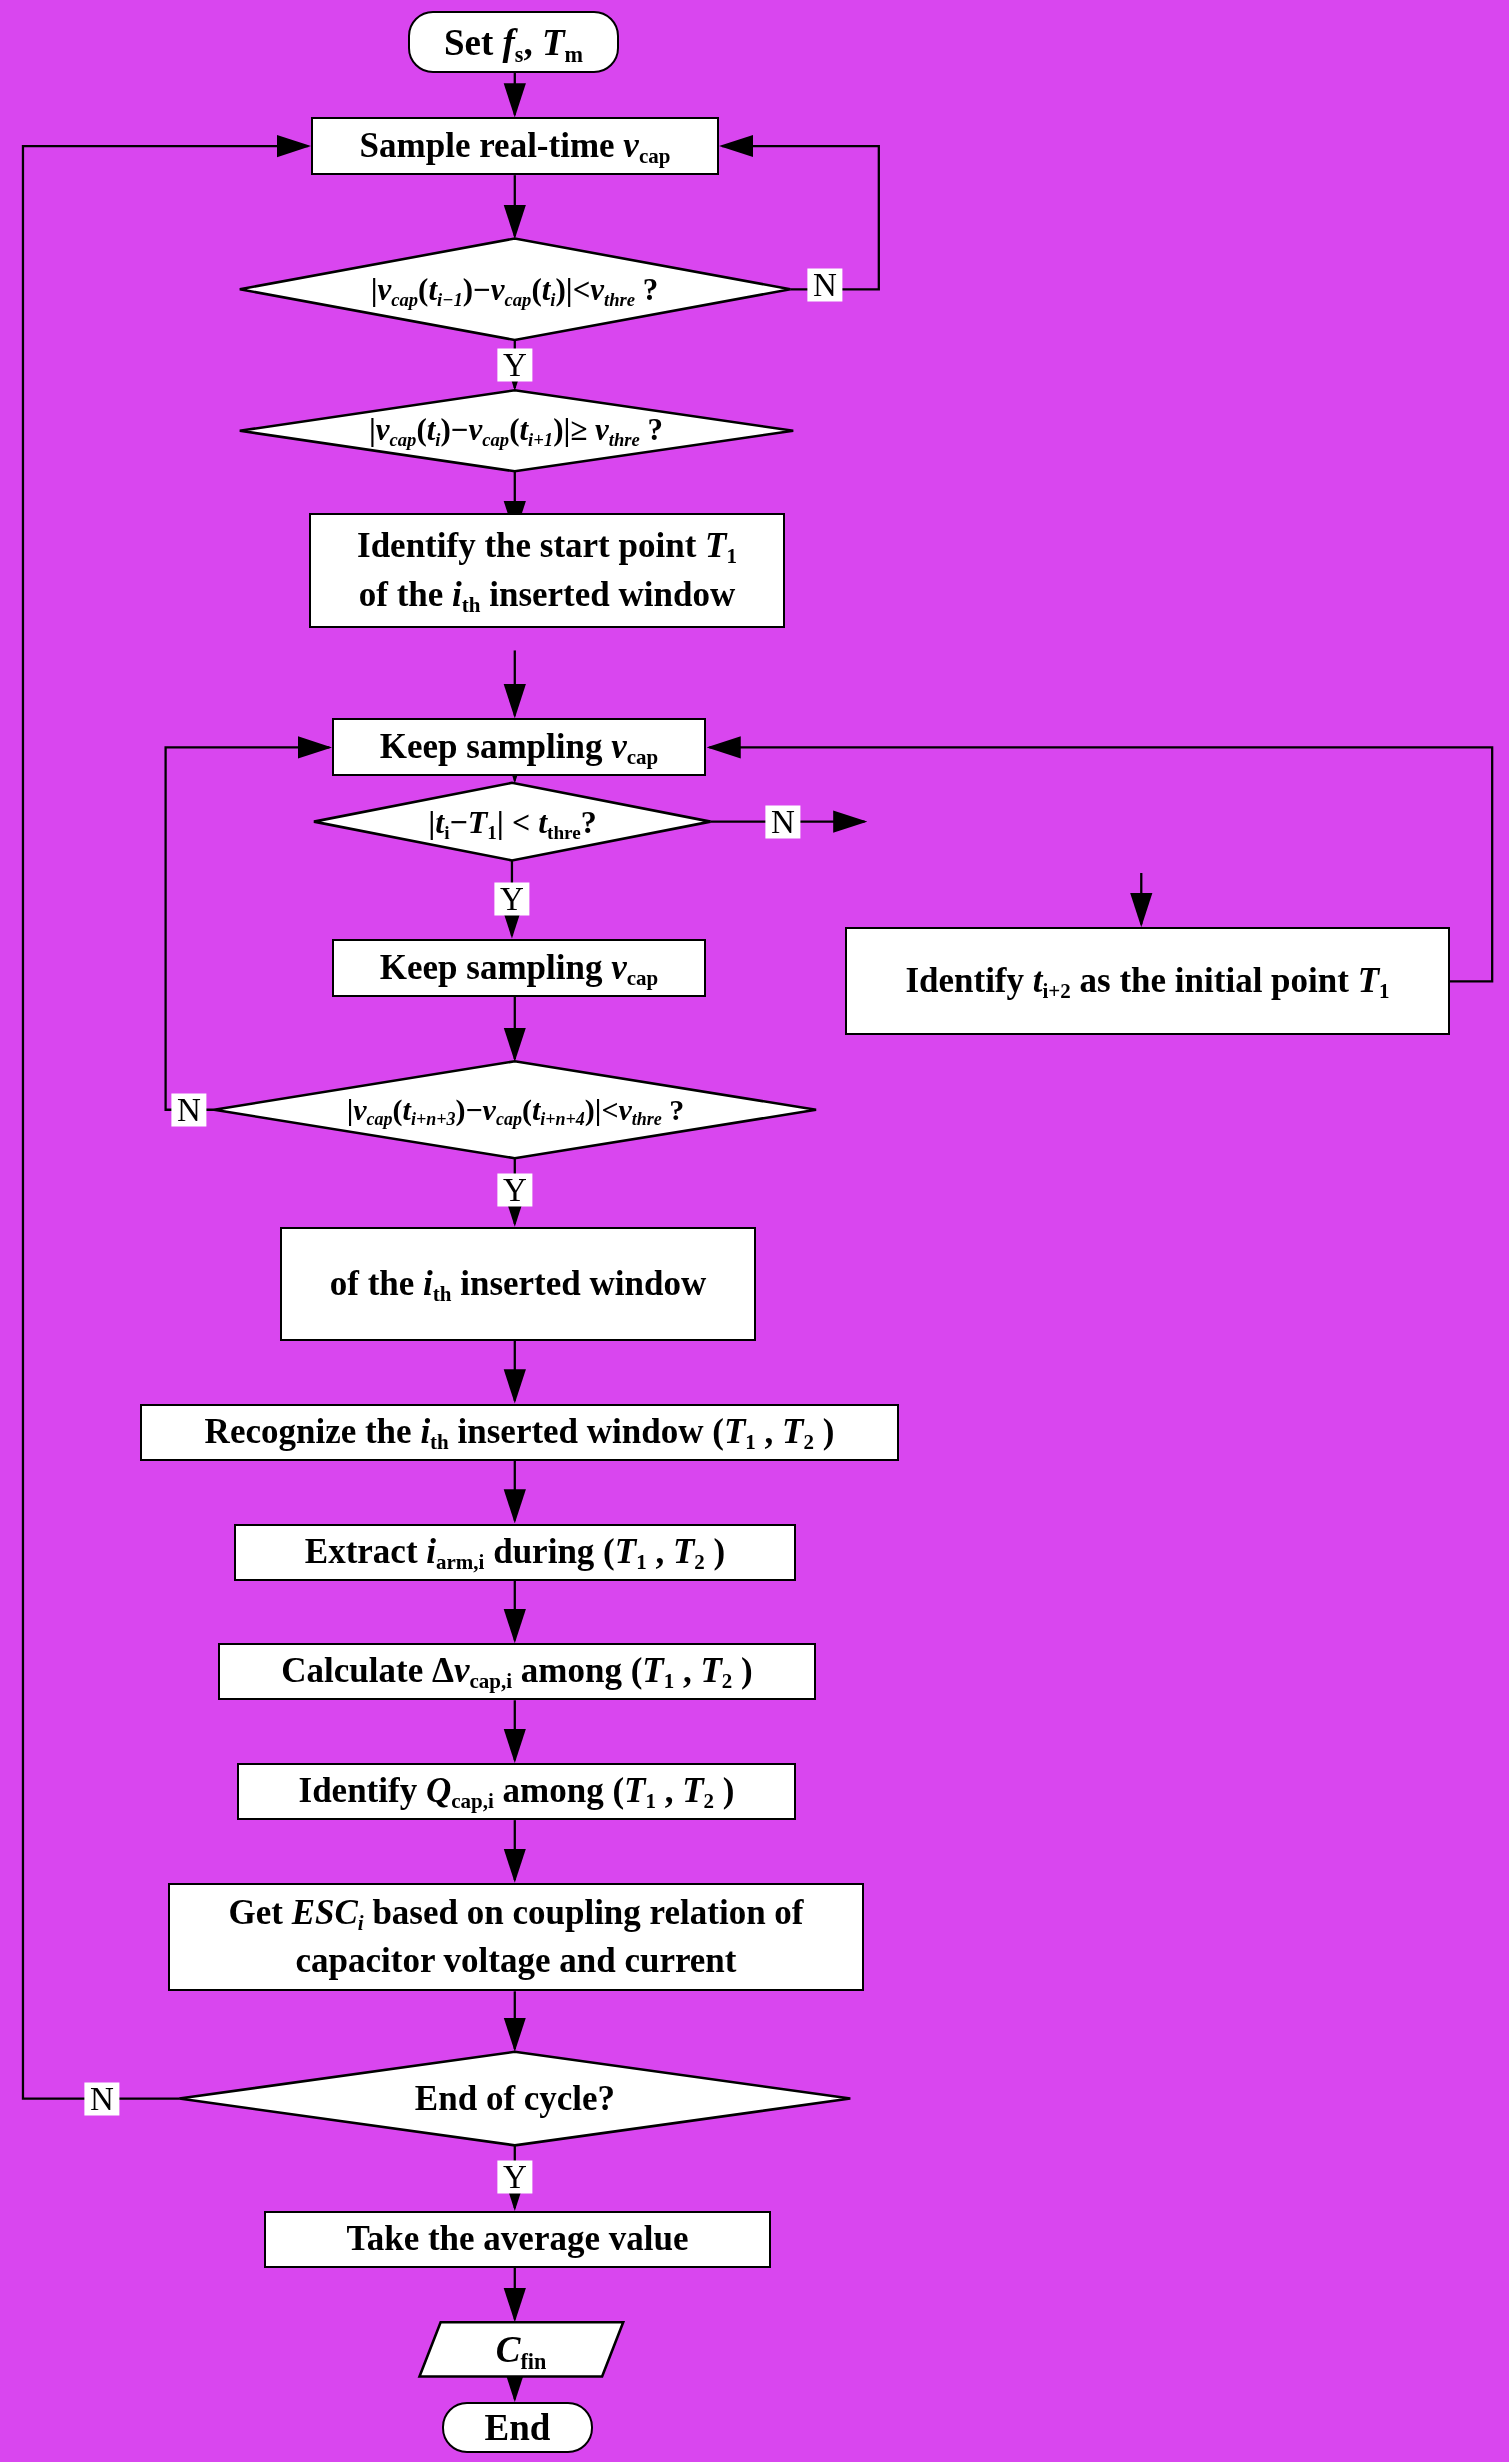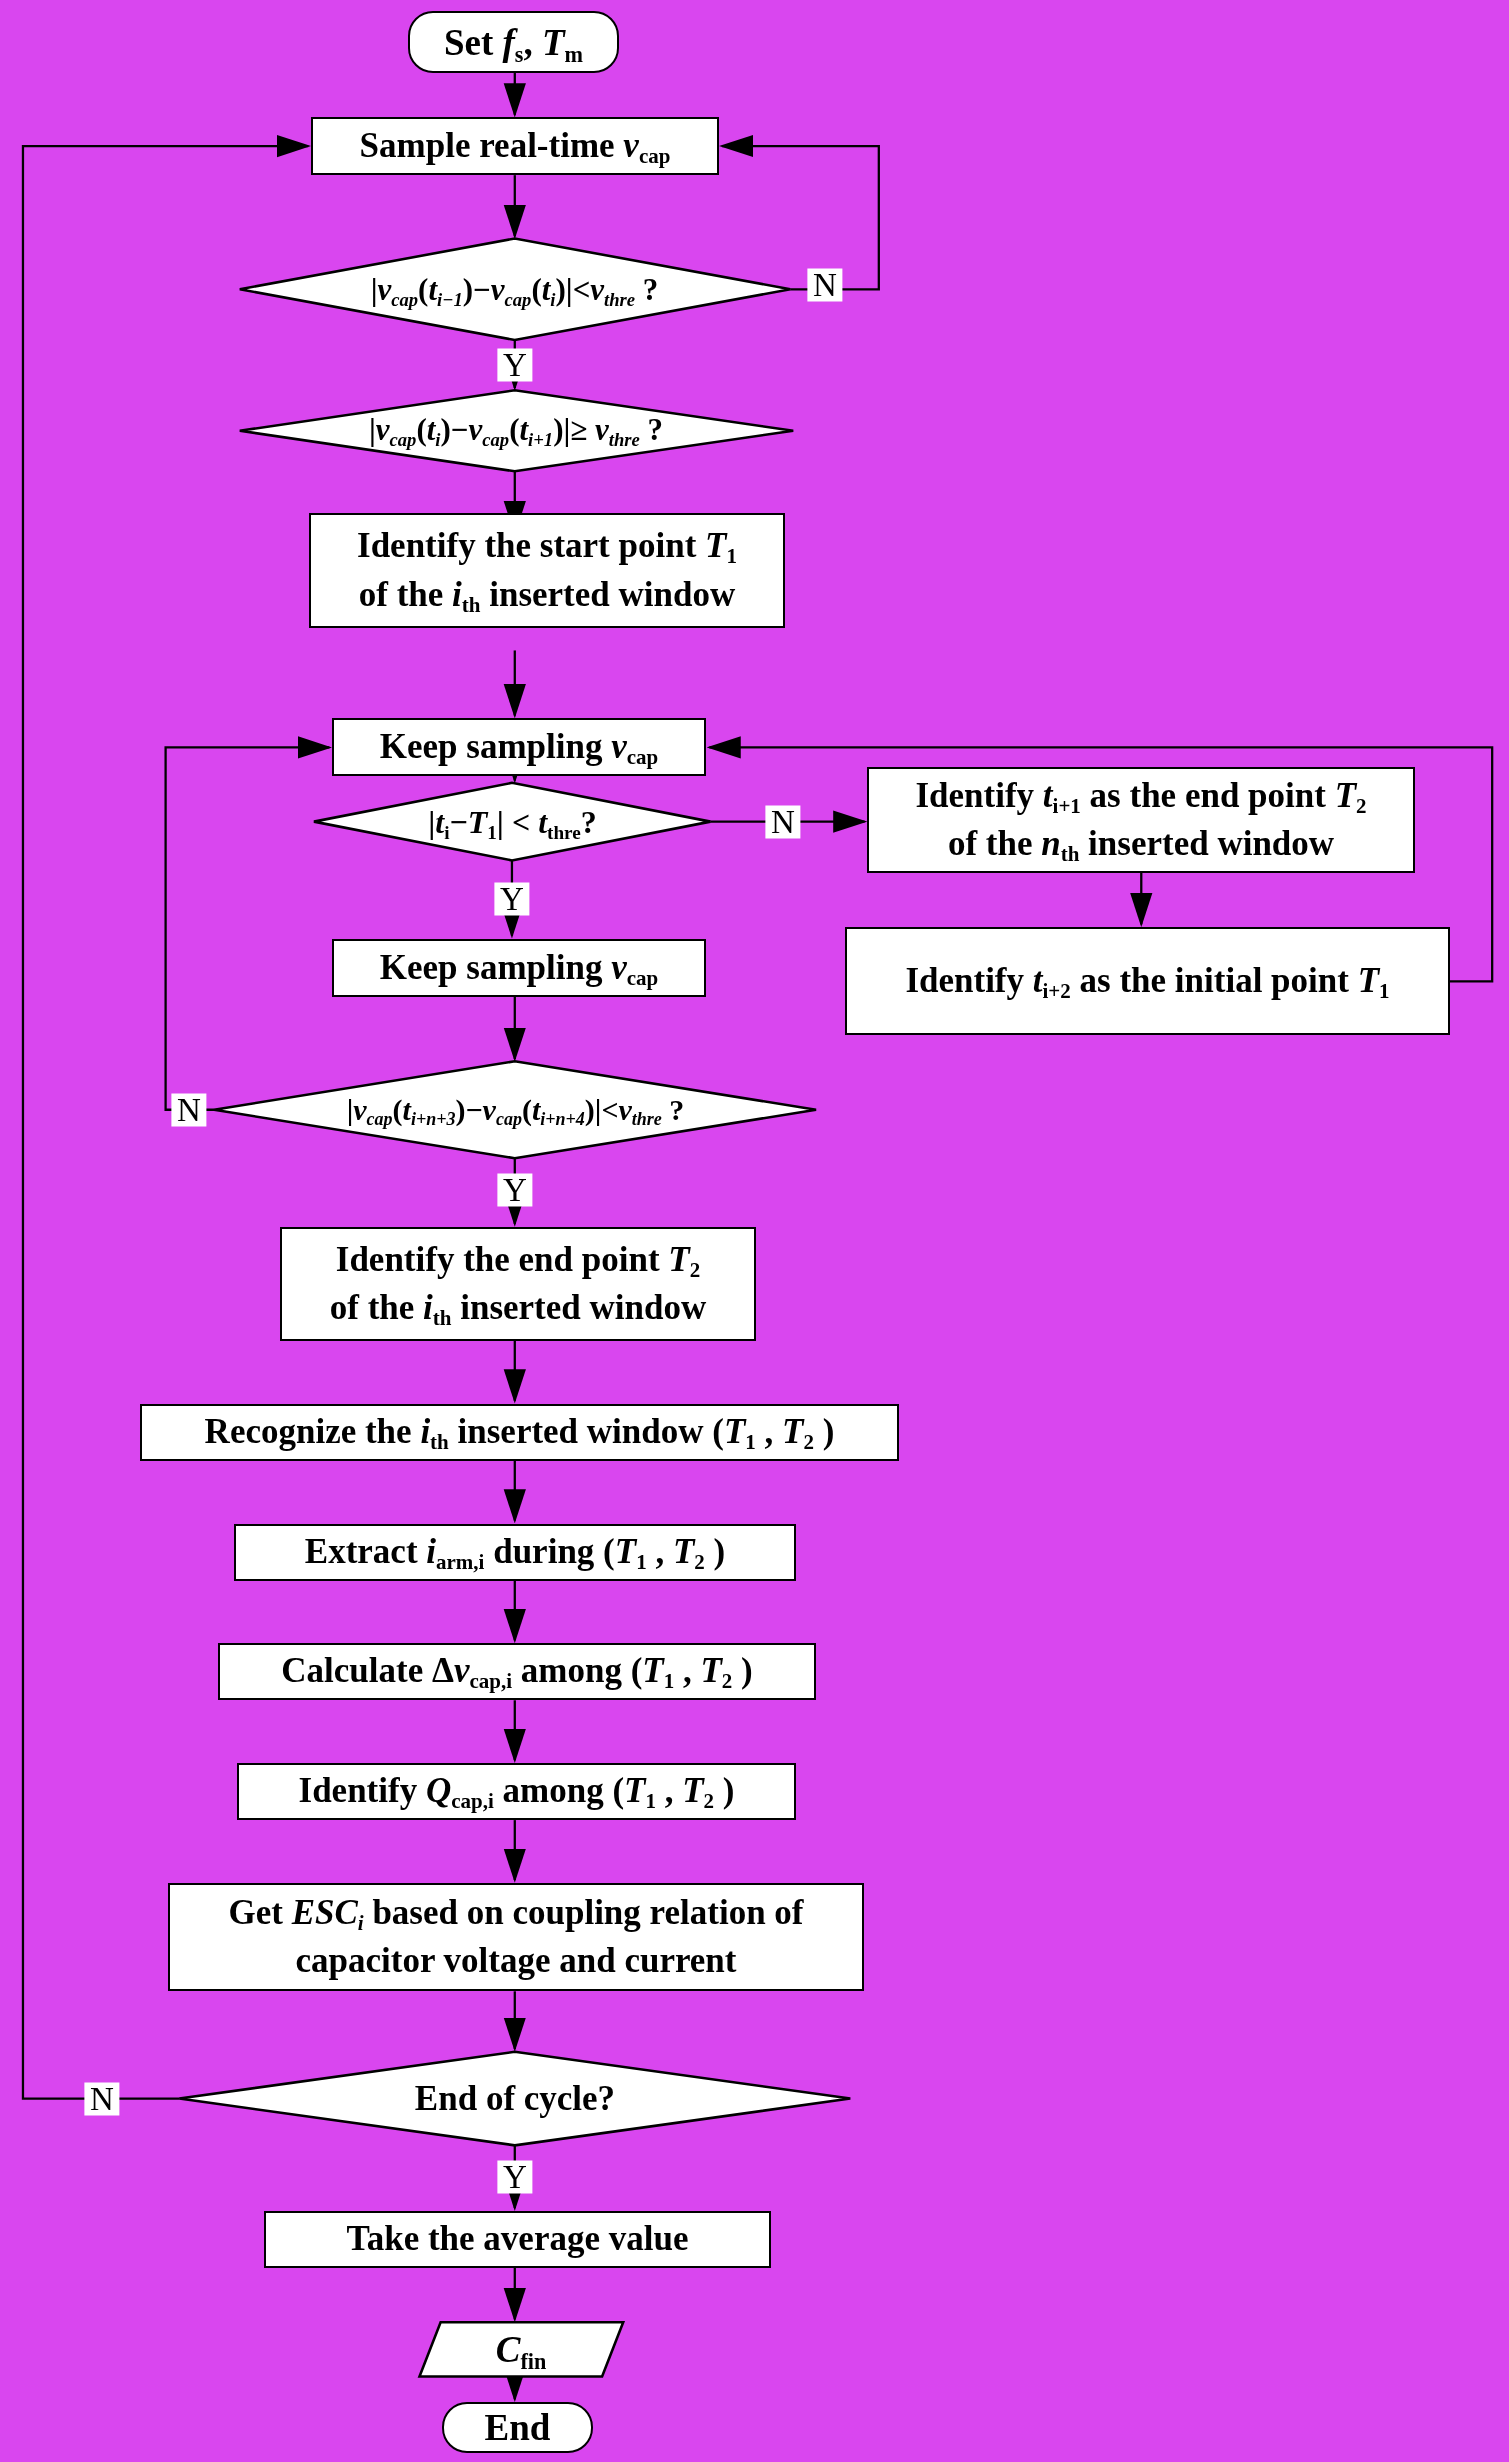--- a/index.html
+++ b/index.html
@@ -123,26 +123,20 @@
         <div class="tline"><span class="b">Keep sampling </span><span class="bi">v</span><sub class="b">cap</sub></div>
       </div>
   </div>
 
   <div class="node overlay f56" style="left:320px;top:783px;width:385px;height:78px;justify-content:center;">
     <div class="lbl">
         <div class="tline"><span class="b">|</span><span class="bi">t</span><sub class="b">i</sub><span class="b">−</span><span class="bi">T</span><sub class="b">1</sub><span class="b">| &lt; </span><span class="bi">t</span><sub class="b">thre</sub><span class="b">?</span></div>
       </div>
   </div>
 
-  <div class="node rect f62" style="left:867px;top:767px;width:548px;height:106px;">
-    <div class="lbl">
-        <div class="tline"><span class="b">Identify </span><span class="bi">t</span><sub class="b">i+1</sub><span class="b"> as the end point </span><span class="bi">T</span><sub class="b">2</sub></div>
-        <div class="tline"><span class="b">of the </span><span class="bi">n</span><sub class="b">th</sub><span class="b"> inserted window</span></div>
-      </div>
-  </div>
 
   <div class="node rect f62" style="left:845px;top:927px;width:605px;height:108px;">
     <div class="lbl">
         <div class="tline"><span class="b">Identify </span><span class="bi">t</span><sub class="b">i+2</sub><span class="b"> as the initial point </span><span class="bi">T</span><sub class="b">1</sub></div>
       </div>
   </div>
 
   <div class="node rect f62" style="left:332px;top:939px;width:374px;height:58px;">
     <div class="lbl">
         <div class="tline"><span class="b">Keep sampling </span><span class="bi">v</span><sub class="b">cap</sub></div>
@@ -150,21 +144,20 @@
   </div>
 
   <div class="node overlay f52" style="left:220px;top:1061px;width:591px;height:97px;">
     <div class="lbl">
         <div class="tline"><span class="b">|</span><span class="bi">v</span><sub class="bi">cap</sub><span class="b">(</span><span class="bi">t</span><sub class="bi">i+n+3</sub><span class="b">)−</span><span class="bi">v</span><sub class="bi">cap</sub><span class="b">(</span><span class="bi">t</span><sub class="bi">i+n+4</sub><span class="b">)|&lt;</span><span class="bi">v</span><sub class="bi">thre</sub><span class="b"> ?</span></div>
       </div>
   </div>
 
   <div class="node rect f62" style="left:280px;top:1227px;width:476px;height:114px;">
     <div class="lbl">
-        <div class="tline"><span class="b">Identify the end point </span><span class="bi">T</span><sub class="b">2</sub></div>
         <div class="tline"><span class="b">of the </span><span class="bi">i</span><sub class="b">th</sub><span class="b"> inserted window</span></div>
       </div>
   </div>
 
   <div class="node rect f62" style="left:140px;top:1404px;width:759px;height:57px;">
     <div class="lbl">
         <div class="tline"><span class="b">Recognize the </span><span class="bi">i</span><sub class="b">th</sub><span class="b"> inserted window (</span><span class="bi">T</span><sub class="b">1</sub><span class="b"> , </span><span class="bi">T</span><sub class="b">2</sub><span class="b"> )</span></div>
       </div>
   </div>
 

